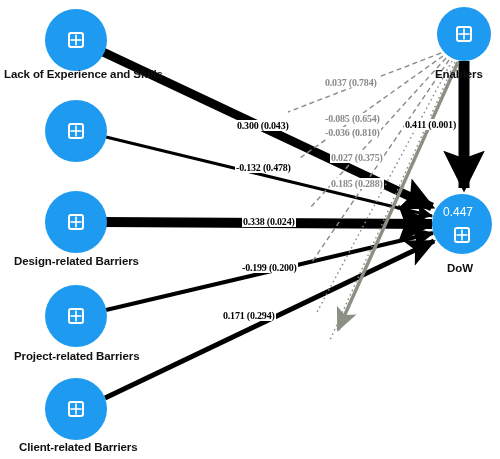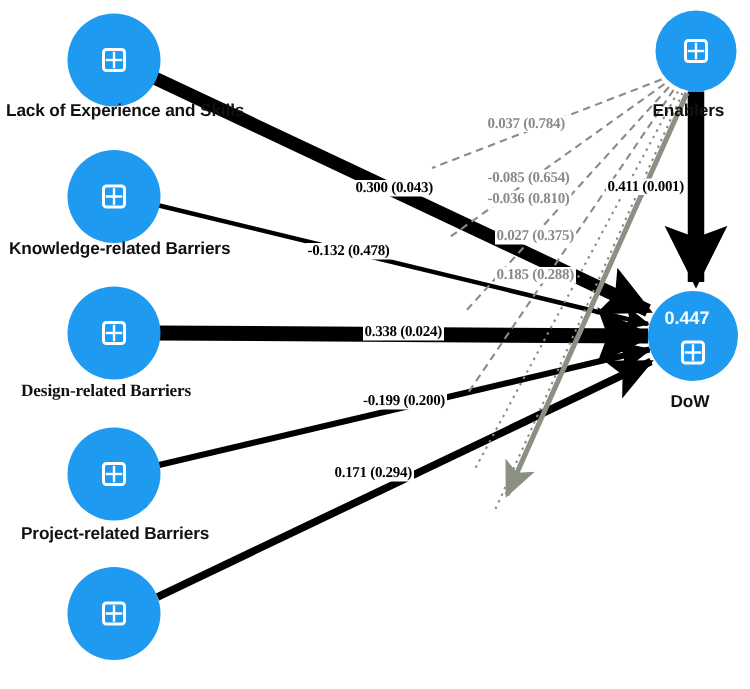--- a/index.html
+++ b/index.html
@@ -35,21 +35,21 @@
     letter-spacing:-0.2px;
     font-family:Liberation Serif, serif;
   }
   .coef.gray{
     color:#8a8a8a;
     font-weight:bold;
   }
   .r2{
     position:absolute;
     font-size:12px;
-    font-weight:bold;
+    font-weight:normal;
     color:#ffffff;
     white-space:nowrap;
   }
 </style>
 </head>
 <body>
 
 <div id="stage">
 
   <svg id="diagram" viewBox="0 0 500 459">
@@ -157,36 +157,36 @@
           <rect x="455" y="228" width="14" height="14" rx="2" fill="none" stroke="#ffffff" stroke-width="2"></rect>
           <line x1="462" y1="229.5" x2="462" y2="240.5" stroke="#ffffff" stroke-width="1.6"></line>
           <line x1="456.5" y1="235" x2="467.5" y2="235" stroke="#ffffff" stroke-width="1.6"></line>
         </g>
       </g>
     </g>
   </svg>
 
   <div class="node-label" style="left:4px;top:68px;">Lack of Experience and Skills</div>
 
-  <div class="node-label" style="left:6px;top:160px;">Knowledge-related Barriers</div>
-
-  <div class="node-label" style="left:14px;top:255px;font-family:Liberation Serif, serif;">Design-related Barriers</div>
+
+  <div class="node-label" style="left:14px;top:255px;">Design-related Barriers</div>
 
   <div class="node-label" style="left:14px;top:350px;">Project-related Barriers</div>
 
+  <div class="node-label" style="left:19px;top:441px;">Client-related Barriers</div>
 
   <div class="node-label" style="left:435px;top:68px;text-align:right;">Enablers</div>
 
   <div class="node-label" style="left:447px;top:262px;">DoW</div>
 
   <div class="r2" style="left:443px;top:205px;">0.447</div>
 
   <div class="coef" style="left:236px;top:120px;">0.300 (0.043)</div>
 
-  <div class="coef" style="left:204px;top:162px;">-0.132 (0.478)</div>
+  <div class="coef" style="left:235px;top:162px;">-0.132 (0.478)</div>
 
   <div class="coef" style="left:242px;top:216px;">0.338 (0.024)</div>
 
   <div class="coef" style="left:241px;top:262px;">-0.199 (0.200)</div>
 
   <div class="coef" style="left:222px;top:310px;">0.171 (0.294)</div>
 
   <div class="coef" style="left:404px;top:119px;">0.411 (0.001)</div>
 
   <div class="coef gray" style="left:324px;top:77px;">0.037 (0.784)</div>

